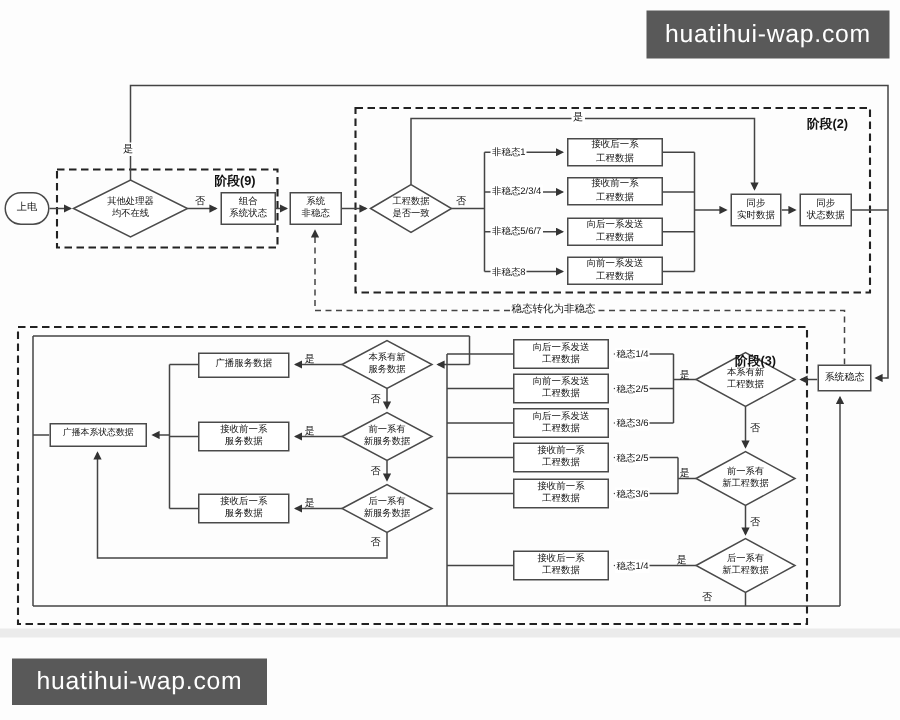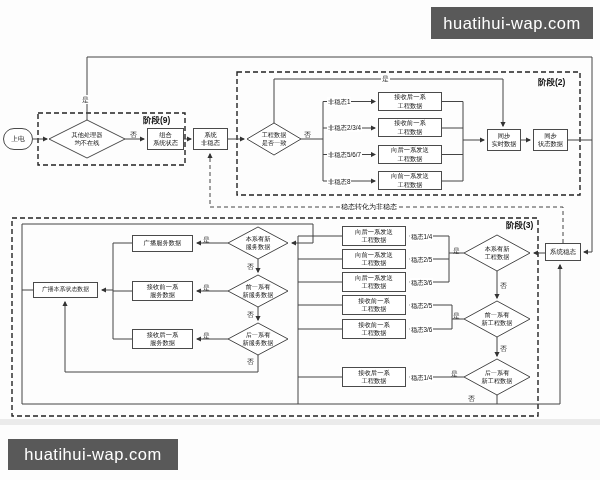--- a/index.html
+++ b/index.html
@@ -92,21 +92,21 @@
       <polygon points="464,319 497,301 530,319 497,337"></polygon>
       <polygon points="464,377 497,359 530,377 497,395"></polygon>
       <polygon points="228,243 258,227 288,243 258,259"></polygon>
       <polygon points="228,291 258,275 288,291 258,307"></polygon>
       <polygon points="228,339 258,323 288,339 258,355"></polygon>
     </g>
   </svg>
 
   <div class="stg" style="left:143px;top:115px;">阶段(9)</div>
   <div class="stg" style="left:538px;top:77px;">阶段(2)</div>
-  <div class="stg" style="left:490px;top:220px;margin-left:16px;">阶段(3)</div>
+  <div class="stg" style="left:490px;top:235px;">阶段(3)</div>
 
   <div class="nd pill" style="left:3px;top:128px;width:30px;height:22px;">上电</div>
   <div class="dtx" style="left:55px;top:128px;width:64px;height:22px;">其他处理器
 均不在线</div>
   <div class="nd" style="left:147px;top:128px;width:37px;height:22px;">组合
 系统状态</div>
   <div class="nd" style="left:193px;top:128px;width:35px;height:22px;">系统
 非稳态</div>
 
   <div class="dtx" style="left:248px;top:128px;width:52px;height:22px;">工程数据

